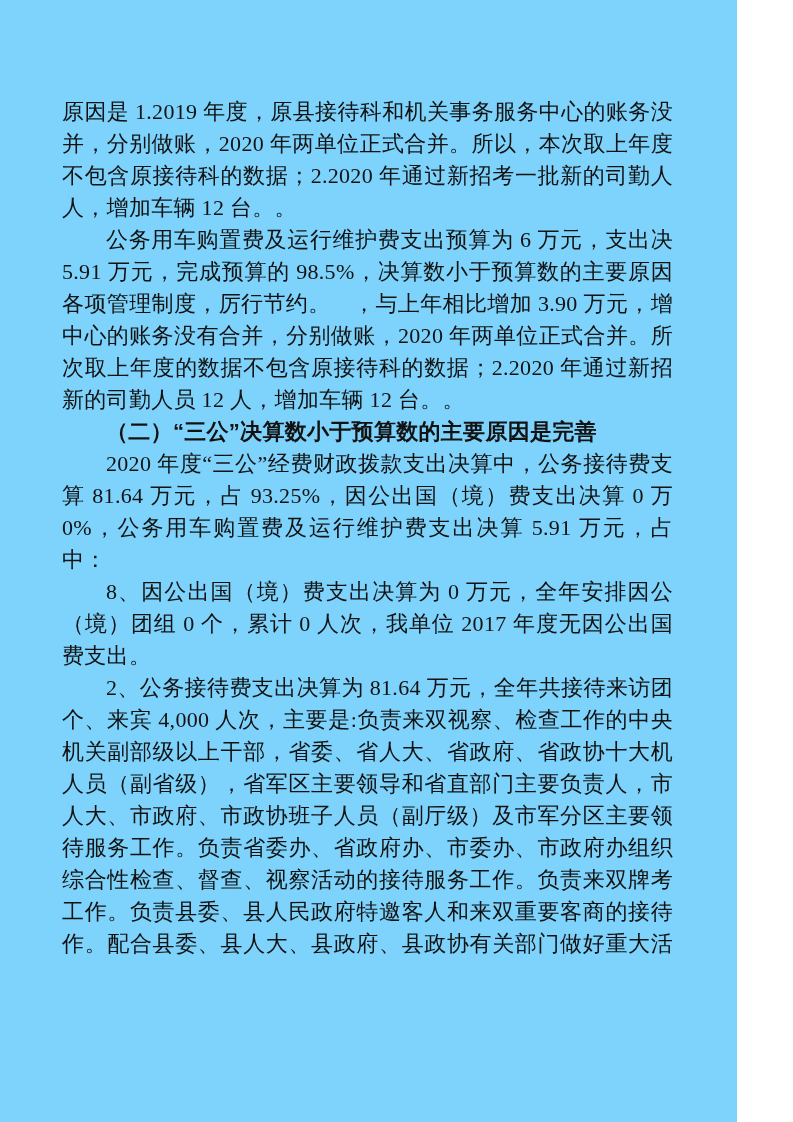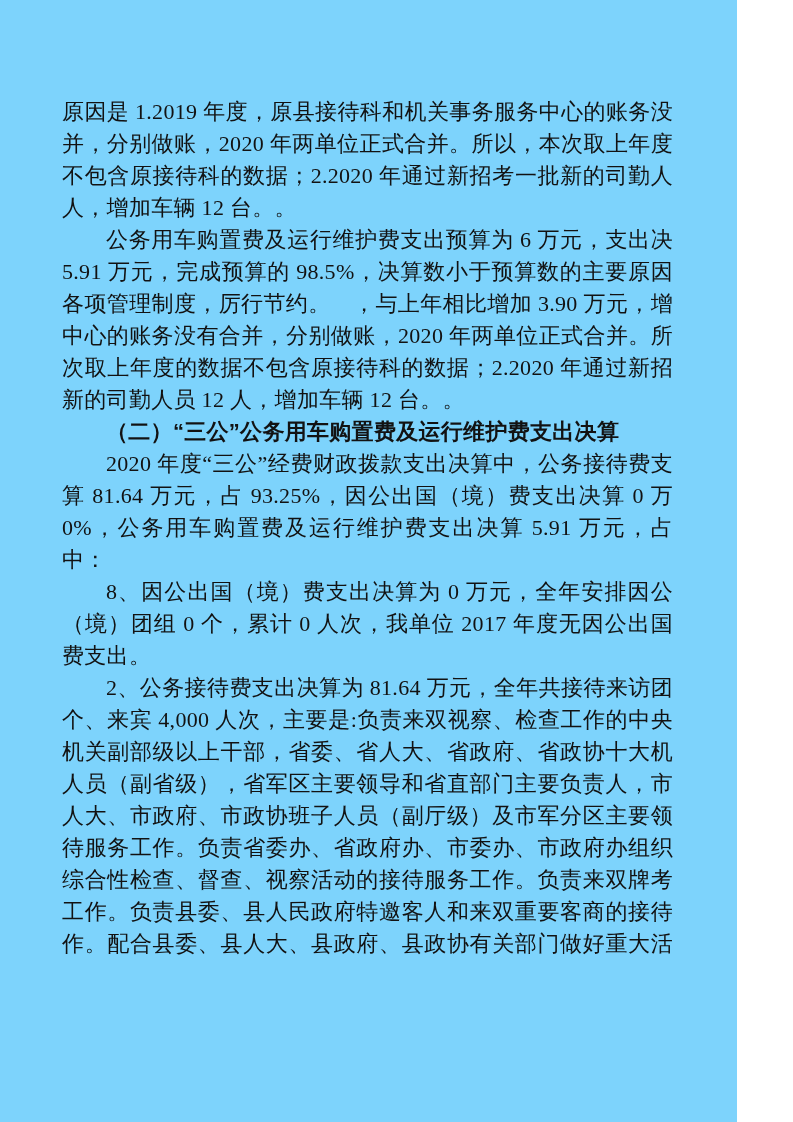--- a/index.html
+++ b/index.html
@@ -63,21 +63,21 @@
   <div class="block">
     <div class="line indent">公务用车购置费及运行维护费支出预算为 6 万元，支出决算为</div>
     <div class="line">5.91 万元，完成预算的 98.5%，决算数小于预算数的主要原因是完善</div>
     <div class="line">各项管理制度，厉行节约。　，与上年相比增加 3.90 万元，增长</div>
     <div class="line">中心的账务没有合并，分别做账，2020 年两单位正式合并。所以，本</div>
     <div class="line">次取上年度的数据不包含原接待科的数据；2.2020 年通过新招考一批</div>
     <div class="line end">新的司勤人员 12 人，增加车辆 12 台。。</div>
   </div>
 
   <div class="block heading">
-    <div class="line indent end">（二）“三公”公务用车购置费及运行维护费支出决算</div>
+    <div class="line indent end">（二）“三公”决算数小于预算数的主要原因是完善</div>
   </div>
 
   <div class="block">
     <div class="line indent">2020 年度“三公”经费财政拨款支出决算中，公务接待费支出决</div>
     <div class="line">算 81.64 万元，占 93.25%，因公出国（境）费支出决算 0 万元，占</div>
     <div class="line">0%，公务用车购置费及运行维护费支出决算 5.91 万元，占 6.75%。其</div>
     <div class="line end">中：</div>
   </div>
 
   <div class="block">

